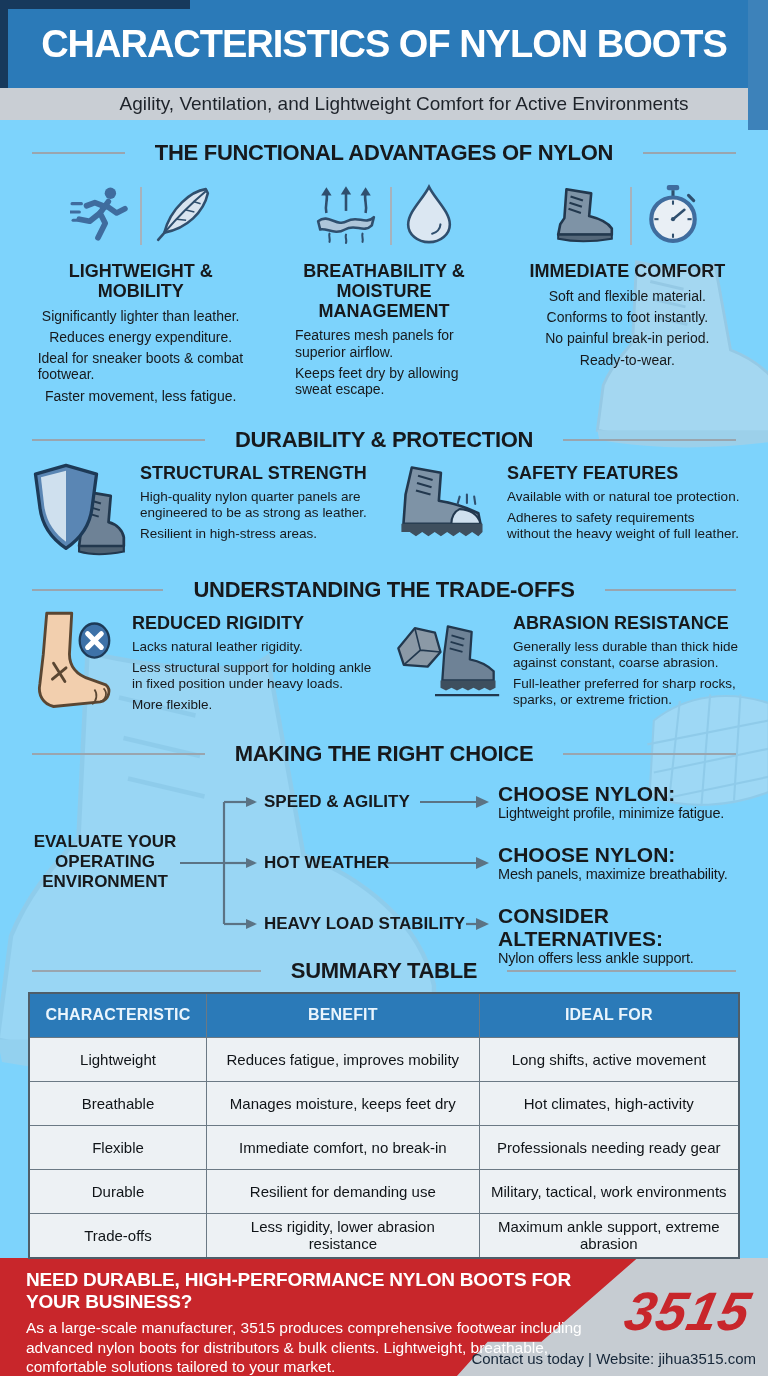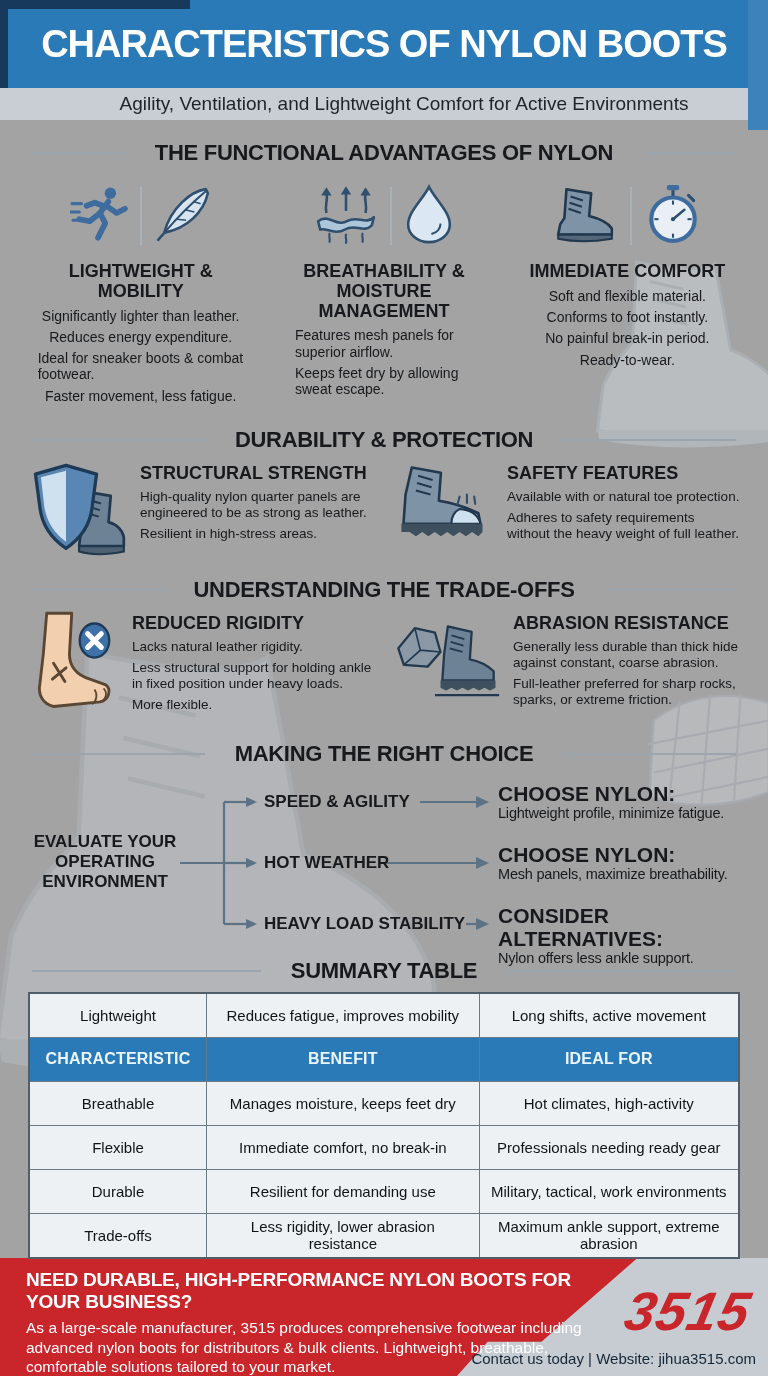--- a/index.html
+++ b/index.html
@@ -1,16 +1,16 @@
 <!DOCTYPE html>
 <html><head>
 <meta charset="utf-8">
 <style>
   html,body{margin:0;padding:0;background:#555;}
-  .page{position:relative;width:768px;height:1376px;margin:0 auto;background:#a3a3a3;
+  .page{position:relative;width:768px;height:1376px;margin:0 auto;background:#7dd3fc;
         font-family:"Liberation Sans",sans-serif;color:#17191c;overflow:hidden;}
 
   
   .header-band{position:relative;height:88px;background:#2b7ab8;display:flex;align-items:center;justify-content:center;}
   .main-title{color:#fff;font-size:38px;font-weight:bold;letter-spacing:-1px;white-space:nowrap;}
   .accent-top{position:absolute;left:0;top:0;width:190px;height:9px;background:#17395c;z-index:3;}
   .accent-left{position:absolute;left:0;top:0;width:8px;height:88px;background:#17395c;z-index:3;}
   .accent-right{position:absolute;right:0;top:0;width:20px;height:130px;background:#3d82ba;z-index:3;}
   .subtitle-band{height:32px;background:#c9ced4;display:flex;align-items:center;justify-content:center;padding-left:40px;}
   .subtitle{font-size:19px;color:#1e232a;}
@@ -379,28 +379,28 @@
     </div>
 
     <table class="summary">
       <colgroup>
           <col style="width:25%">
           <col style="width:38.4%">
           <col style="width:36.6%">
         </colgroup>
       <tbody>
           <tr>
+        <th>CHARACTERISTIC</th>
+        <th>BENEFIT</th>
+        <th>IDEAL FOR</th>
+      </tr>
+      <tr>
         <td>Lightweight</td>
         <td>Reduces fatigue, improves mobility</td>
         <td>Long shifts, active movement</td>
-      </tr>
-      <tr>
-        <th>CHARACTERISTIC</th>
-        <th>BENEFIT</th>
-        <th>IDEAL FOR</th>
       </tr>
       <tr>
         <td>Breathable</td>
         <td>Manages moisture, keeps feet dry</td>
         <td>Hot climates, high-activity</td>
       </tr>
       <tr>
         <td>Flexible</td>
         <td>Immediate comfort, no break-in</td>
         <td>Professionals needing ready gear</td>

